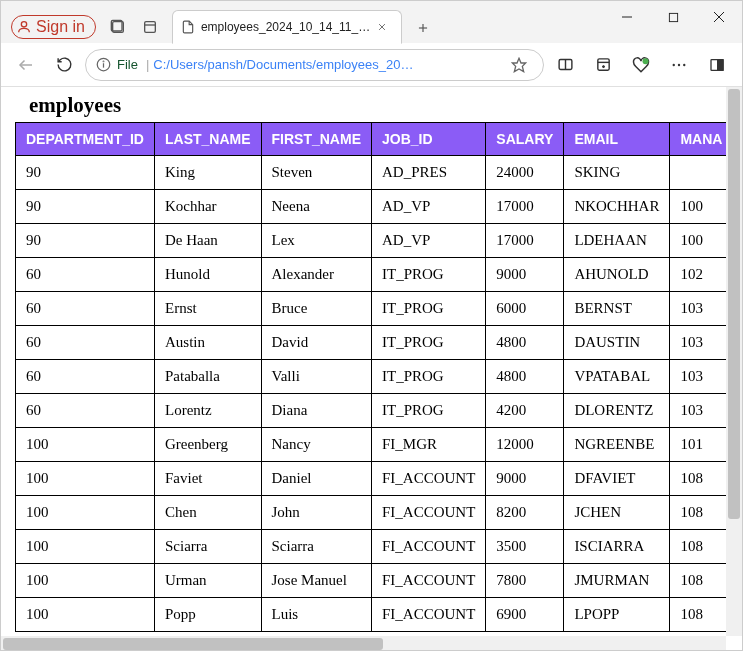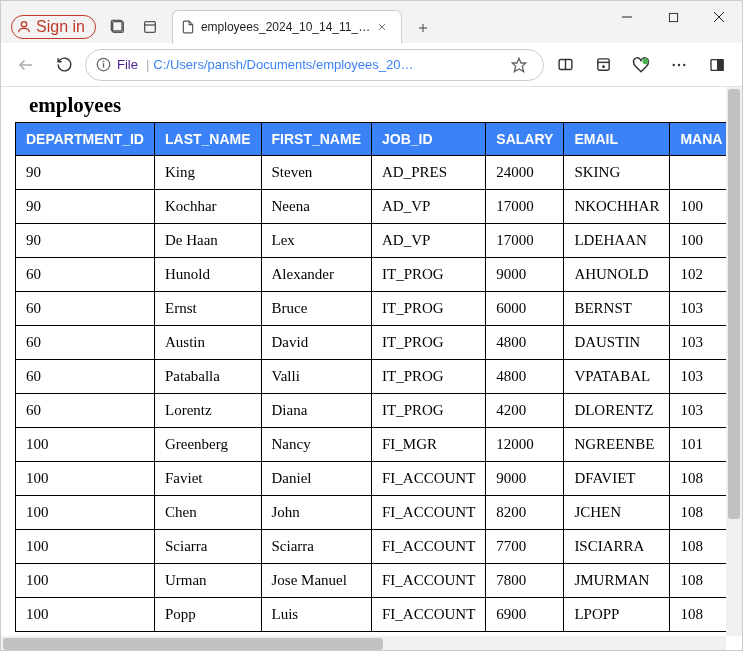--- a/index.html
+++ b/index.html
@@ -17,30 +17,30 @@
   .tab-close { width: 16px; height: 16px; display: flex; align-items: center; justify-content: center; color: #555; margin-left: 4px; }
   .newtab { width: 30px; height: 30px; display: flex; align-items: center; justify-content: center; color: #555; margin-left: 6px; }
   .spacer { flex: 1; }
   .winbtns { display: flex; align-self: flex-start; }
   .winbtn { width: 46px; height: 32px; display: flex; align-items: center; justify-content: center; color: #222; }
 
   .toolbar { height: 44px; display: flex; align-items: center; padding: 0 8px; gap: 4px; background: #fff; border-bottom: 1px solid #e0e0e0; }
   .tool-ico { width: 34px; height: 34px; display: flex; align-items: center; justify-content: center; color: #333; border-radius: 4px; }
   .addr { flex: 1; display: flex; align-items: center; height: 32px; border: 1px solid #ccc; border-radius: 16px; padding: 0 10px; color: #333; font-size: 13px; }
   .addr svg { flex: none; margin-right: 6px; color: #666; }
-  .addr-scheme { color: #4c1d95; margin-right: 4px; }
+  .addr-scheme { color: #14532d; margin-right: 4px; }
   .addr-sep { color: #aaa; margin: 0 4px; }
   .addr-path { color: #3b82f6; white-space: nowrap; overflow: hidden; text-overflow: ellipsis; flex: 1; }
 
   
   .viewport { position: relative; width: 100%; height: calc(651px - 42px - 44px); overflow: hidden; }
   .doc { width: 726px; height: 100%; overflow-x: hidden; overflow-y: hidden; padding: 4px 14px 0 14px; font-family: "Times New Roman", serif; }
   h2.page-title { margin: 2px 0 4px 14px; font-size: 21px; font-weight: bold; }
   table.data { border-collapse: collapse; table-layout: auto; }
-  table.data th { background: #3b82f6; color: #fff; font-weight: bold; text-align: left; padding: 8px 10px; font-size: 14px; border: 1px solid #000; font-family: "Segoe UI", Arial, sans-serif; white-space: nowrap; }
+  table.data th { background: #8b5cf6; color: #fff; font-weight: bold; text-align: left; padding: 8px 10px; font-size: 14px; border: 1px solid #000; font-family: "Segoe UI", Arial, sans-serif; white-space: nowrap; }
   table.data td { border: 1px solid #000; padding: 8px 10px; font-size: 15px; font-family: "Times New Roman", serif; white-space: nowrap; }
 
   
   .vscroll { position: absolute; right: 0; top: 0; width: 16px; height: calc(100% - 16px); background: #f0f0f0; }
   .vthumb { position: absolute; left: 2px; width: 12px; background: #c1c1c1; border-radius: 3px; }
   .hscroll { position: absolute; left: 0; bottom: 0; height: 16px; width: calc(100% - 16px); background: #f0f0f0; }
   .hthumb { position: absolute; top: 2px; height: 12px; background: #c1c1c1; border-radius: 3px; }
 </style>
 </head>
 <body>
@@ -279,21 +279,21 @@
             <td>FI_ACCOUNT</td>
             <td>8200</td>
             <td>JCHEN</td>
             <td>108</td>
           </tr>
           <tr>
             <td>100</td>
             <td>Sciarra</td>
             <td>Sciarra</td>
             <td>FI_ACCOUNT</td>
-            <td>7700</td>
+            <td>3500</td>
             <td>ISCIARRA</td>
             <td>108</td>
           </tr>
           <tr>
             <td>100</td>
             <td>Urman</td>
             <td>Jose Manuel</td>
             <td>FI_ACCOUNT</td>
             <td>7800</td>
             <td>JMURMAN</td>

